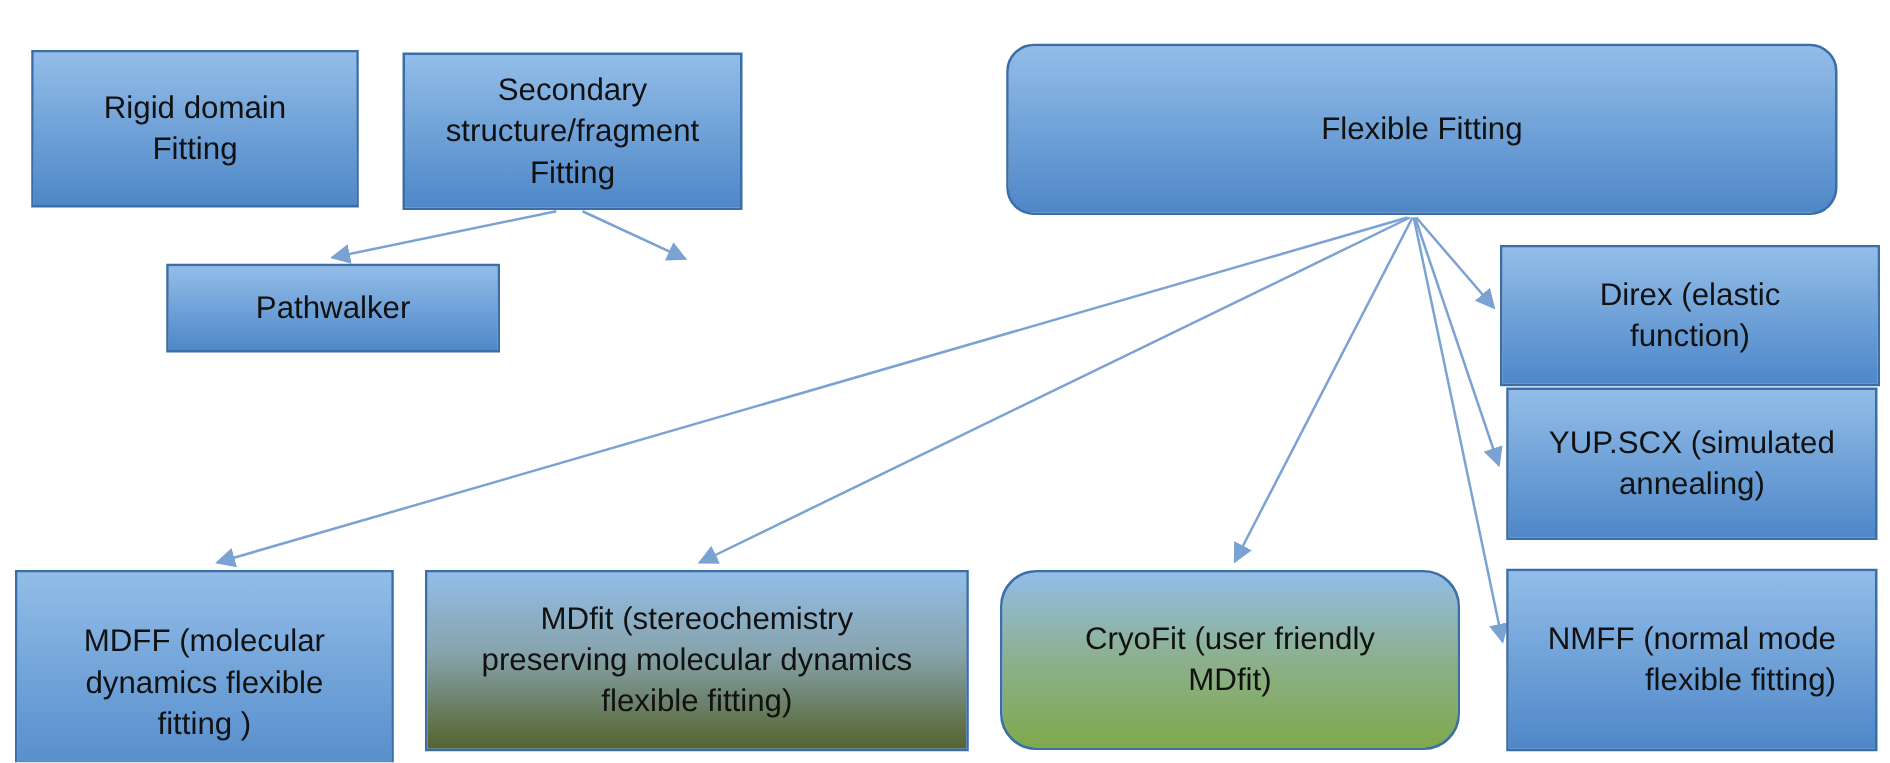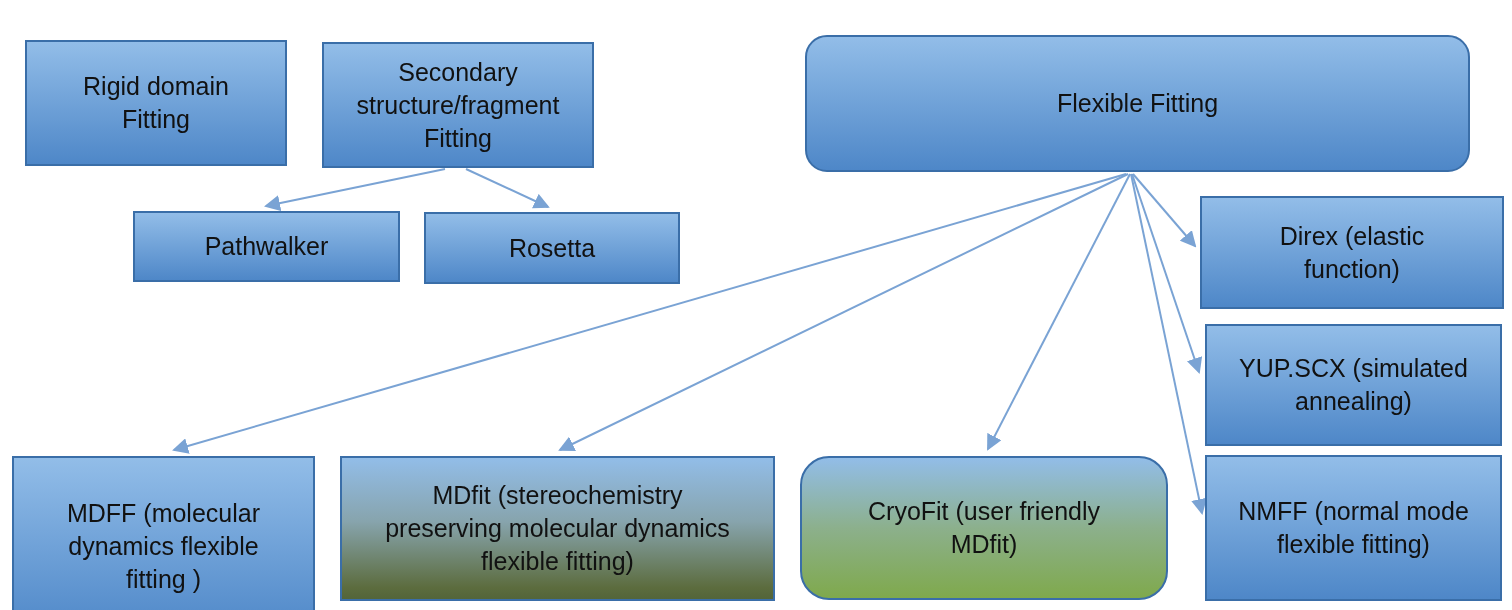--- a/index.html
+++ b/index.html
@@ -91,23 +91,20 @@
   </div>
 
   <div class="node" style="left:805px; top:35px; width:665px; height:137px;border-radius:22px;">
     <span class="node-label">Flexible Fitting</span>
   </div>
 
   <div class="node" style="left:133px; top:211px; width:267px; height:71px;">
     <span class="node-label">Pathwalker</span>
   </div>
 
-  <div class="node" style="left:424px; top:212px; width:256px; height:72px;">
-    <span class="node-label">Rosetta</span>
-  </div>
 
   <div class="node" style="left:12px; top:456px; width:303px; height:180px;">
     <span class="node-label">MDFF (molecular
 dynamics flexible
 fitting )</span>
   </div>
 
   <div class="node node--olive" style="left:340px; top:456px; width:435px; height:145px;">
     <span class="node-label">MDfit (stereochemistry
 preserving molecular dynamics
@@ -117,23 +114,23 @@
   <div class="node node--green" style="left:800px; top:456px; width:368px; height:144px;border-radius:29px;">
     <span class="node-label">CryoFit (user friendly
 MDfit)</span>
   </div>
 
   <div class="node" style="left:1200px; top:196px; width:304px; height:113px;">
     <span class="node-label">Direx (elastic
 function)</span>
   </div>
 
-  <div class="node" style="left:1205px; top:324px; width:297px; height:122px;justify-content:center;">
+  <div class="node" style="left:1205px; top:310px; width:297px; height:122px;justify-content:center;">
     <span class="node-label">YUP.SCX (simulated
 annealing)</span>
   </div>
 
-  <div class="node" style="left:1205px; top:455px; width:297px; height:146px;">
+  <div class="node" style="left:1205px; top:455px; width:297px; height:146px;text-align:right;">
     <span class="node-label">NMFF (normal mode
 flexible fitting)</span>
   </div>
 
 </div>
 
 </body></html>

